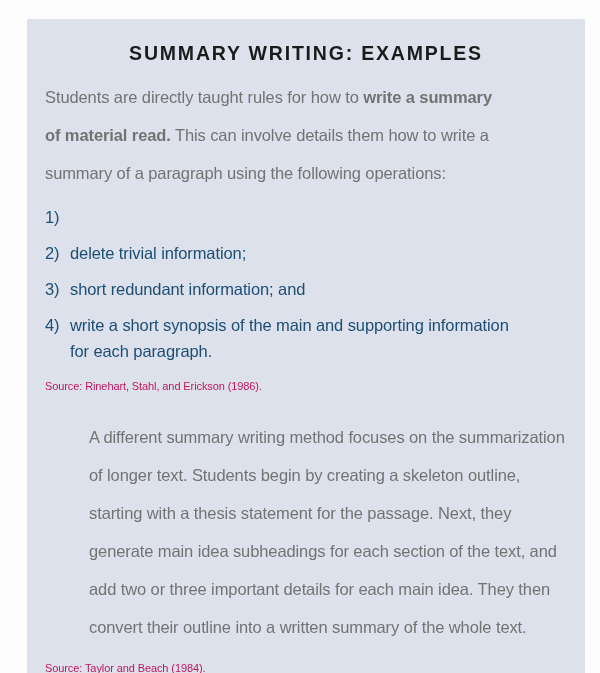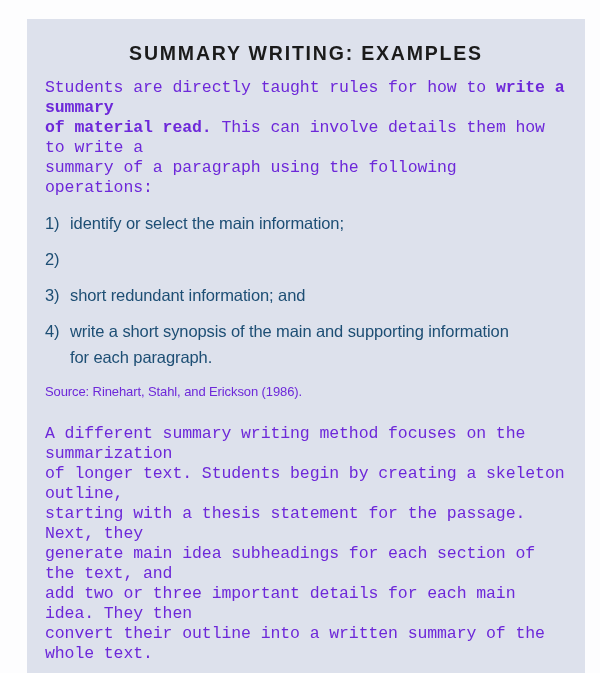--- a/index.html
+++ b/index.html
@@ -30,26 +30,25 @@
     margin: 10px 0 0 0;
     text-align: center;
     font-size: 19.5px;
     font-weight: 700;
     letter-spacing: 1.8px;
     color: #1b1b1b;
     line-height: 24px;
   }
   .body {
     margin: 13px 0 0 0;
-    color: #6d28d9;
+    color: #737373;
     font-size: 16.5px;
-    line-height: 20px;
+    line-height: 38px;
     letter-spacing: -0.1px;
     white-space: pre-line;
-    font-family: Liberation Mono, monospace;
   }
   .ops-list {
     margin: 12px 0 0 0;
     padding: 0;
   }
   .ops-item {
     display: flex;
     margin: 0 0 10px 0;
     color: #1d4e74;
     font-size: 16.5px;
@@ -58,48 +57,49 @@
   }
   .ops-num {
     flex: none;
     width: 25px;
   }
   .ops-text {
     white-space: pre-line;
   }
   .source {
     margin: 12px 0 0 0;
-    color: #6d28d9;
-    font-size: 13px;
+    color: #be185d;
+    font-size: 11px;
     line-height: 20px;
     letter-spacing: -0.1px;
   }
   .para-second {
     margin-top: 22px;
+    margin-left: 44px;
   }
 </style>
 </head>
 <body>
 
 <div class="page">
   <section class="panel">
 
     <h1 class="title">SUMMARY WRITING: EXAMPLES</h1>
 
     <p class="body"><span>Students are directly taught rules for how to </span><span style="font-weight: 700;">write a summary
 of material read.</span><span> This can involve details them how to write a
 summary of a paragraph using the following operations:</span></p>
 
     <div class="ops-list">
       <div class="ops-item">
         <span class="ops-num">1)</span>
-        <span class="ops-text">identify or select the main information;</span>
       </div>
       <div class="ops-item">
         <span class="ops-num">2)</span>
+        <span class="ops-text">delete trivial information;</span>
       </div>
       <div class="ops-item">
         <span class="ops-num">3)</span>
         <span class="ops-text">short redundant information; and</span>
       </div>
       <div class="ops-item">
         <span class="ops-num">4)</span>
         <span class="ops-text">write a short synopsis of the main and supporting information
 for each paragraph.</span>
       </div>

